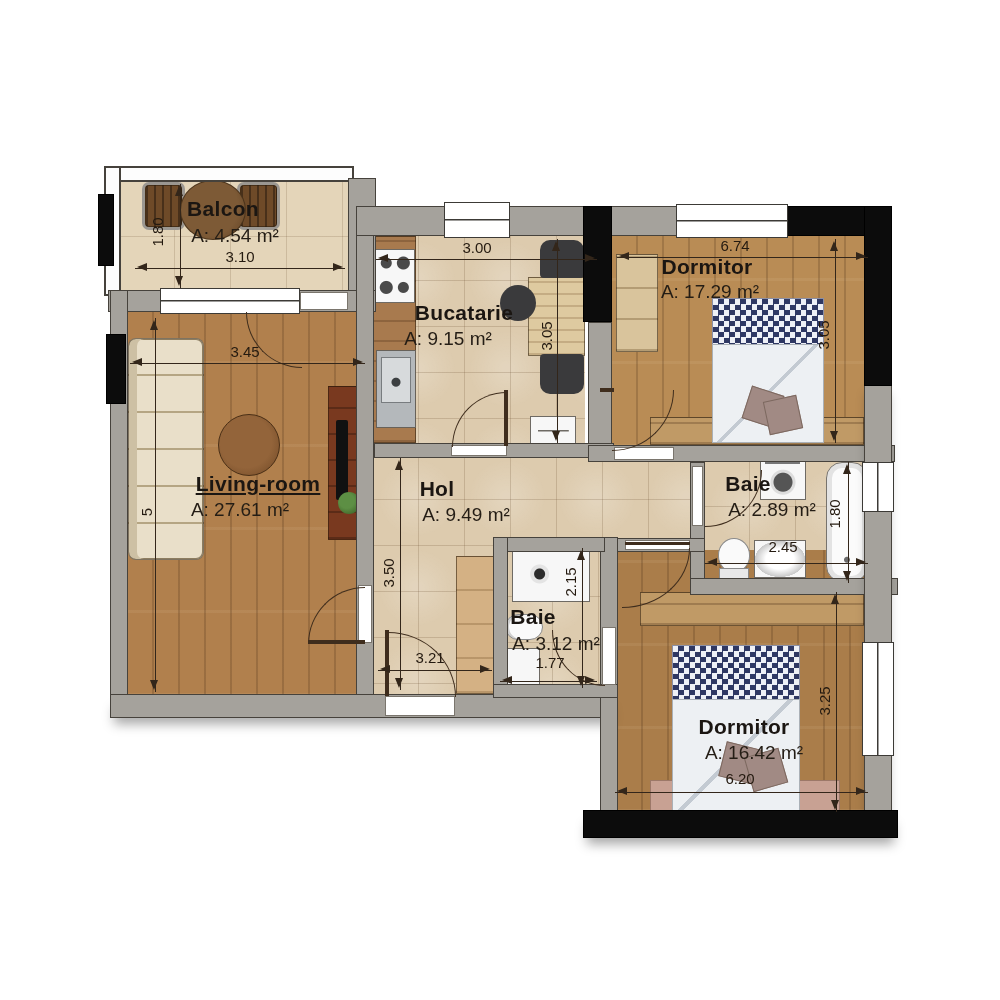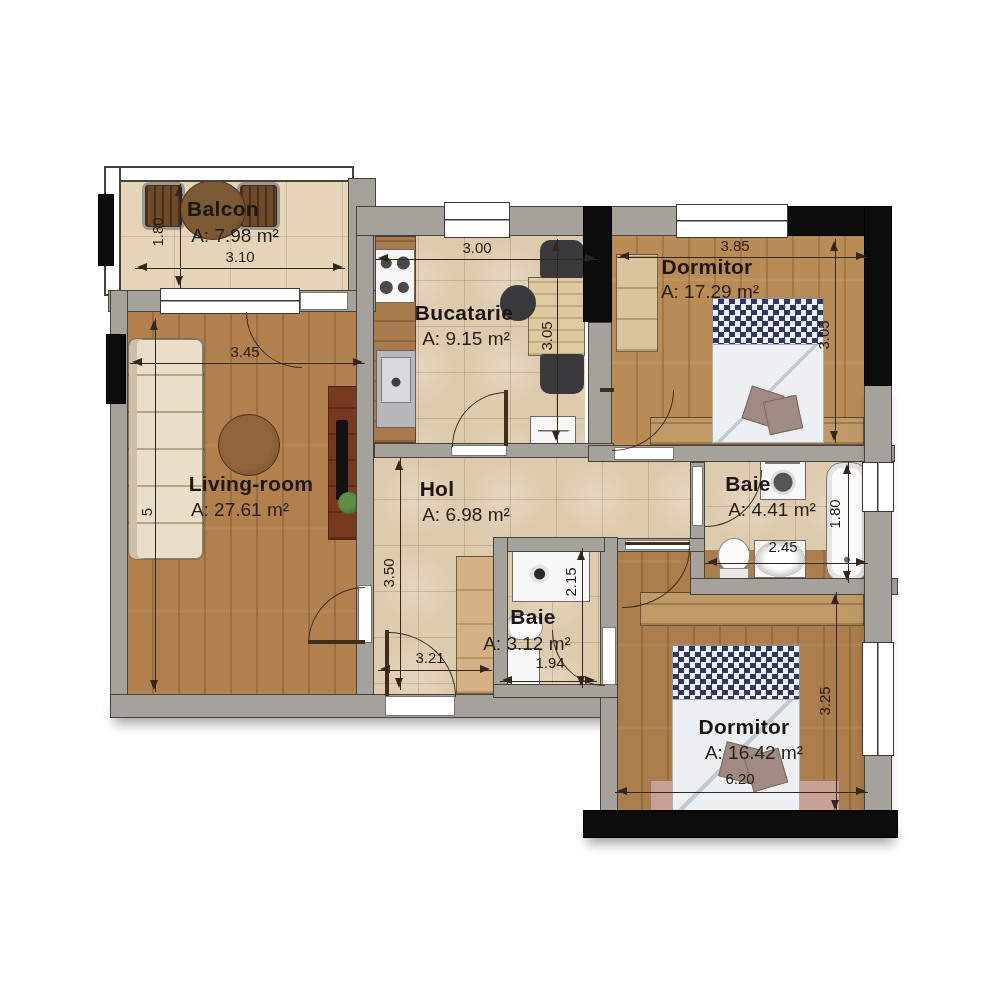--- a/index.html
+++ b/index.html
@@ -182,61 +182,61 @@
   <span class="dlab" style="left:245px;top:351px;">3.45</span>
   <div class="dimv" style="left:155px;top:318px;height:374px;"></div>
   <span class="dlab v" style="left:146px;top:512px;">5</span>
 
   <div class="dimh" style="left:376px;top:259px;width:221px;"></div>
   <span class="dlab" style="left:477px;top:247px;">3.00</span>
   <div class="dimv" style="left:557px;top:239px;height:204px;"></div>
   <span class="dlab v" style="left:546px;top:336px;">3.05</span>
 
   <div class="dimh" style="left:617px;top:257px;width:251px;"></div>
-  <span class="dlab" style="left:735px;top:245px;">3.85</span>
+  <span class="dlab" style="left:735px;top:245px;">6.74</span>
   <div class="dimv" style="left:835px;top:239px;height:204px;"></div>
   <span class="dlab v" style="left:823px;top:335px;">3.05</span>
 
   <div class="dimv" style="left:400px;top:458px;height:232px;"></div>
   <span class="dlab v" style="left:388px;top:573px;">3.50</span>
   <div class="dimh" style="left:378px;top:670px;width:114px;"></div>
   <span class="dlab" style="left:430px;top:657px;">3.21</span>
 
   <div class="dimh" style="left:705px;top:563px;width:163px;"></div>
   <span class="dlab" style="left:783px;top:546px;">2.45</span>
   <div class="dimv" style="left:848px;top:462px;height:121px;"></div>
   <span class="dlab v" style="left:834px;top:514px;">1.80</span>
 
   <div class="dimv" style="left:582px;top:548px;height:140px;"></div>
   <span class="dlab v" style="left:570px;top:582px;">2.15</span>
   <div class="dimh" style="left:500px;top:681px;width:97px;"></div>
-  <span class="dlab" style="left:550px;top:662px;">1.94</span>
+  <span class="dlab" style="left:550px;top:662px;">1.77</span>
 
   <div class="dimh" style="left:615px;top:792px;width:253px;"></div>
   <span class="dlab" style="left:740px;top:778px;">6.20</span>
   <div class="dimv" style="left:836px;top:592px;height:220px;"></div>
   <span class="dlab v" style="left:824px;top:701px;">3.25</span>
 
   <span class="rname" style="left:223px;top:209px;">Balcon</span>
-  <span class="rarea" style="left:235px;top:236px;">A: 7.98 m²</span>
+  <span class="rarea" style="left:235px;top:236px;">A: 4.54 m²</span>
 
   <span class="rname" style="left:464px;top:313px;">Bucatarie</span>
-  <span class="rarea" style="left:466px;top:339px;text-align:right;">A: 9.15 m²</span>
+  <span class="rarea" style="left:448px;top:339px;text-align:right;">A: 9.15 m²</span>
 
   <span class="rname" style="left:707px;top:267px;">Dormitor</span>
   <span class="rarea" style="left:710px;top:292px;">A: 17.29 m²</span>
 
-  <span class="rname" style="left:251px;top:484px;">Living-room</span>
+  <span class="rname" style="left:258px;top:484px;text-decoration:underline;">Living-room</span>
   <span class="rarea" style="left:240px;top:510px;">A: 27.61 m²</span>
 
   <span class="rname" style="left:437px;top:489px;">Hol</span>
-  <span class="rarea" style="left:466px;top:515px;">A: 6.98 m²</span>
+  <span class="rarea" style="left:466px;top:515px;">A: 9.49 m²</span>
 
   <span class="rname" style="left:748px;top:484px;">Baie</span>
-  <span class="rarea" style="left:772px;top:510px;">A: 4.41 m²</span>
+  <span class="rarea" style="left:772px;top:510px;">A: 2.89 m²</span>
 
   <span class="rname" style="left:533px;top:617px;">Baie</span>
-  <span class="rarea" style="left:527px;top:644px;">A: 3.12 m²</span>
+  <span class="rarea" style="left:556px;top:644px;">A: 3.12 m²</span>
 
   <span class="rname" style="left:744px;top:727px;">Dormitor</span>
   <span class="rarea" style="left:754px;top:753px;">A: 16.42 m²</span>
 
 </div>
 
 </body></html>

